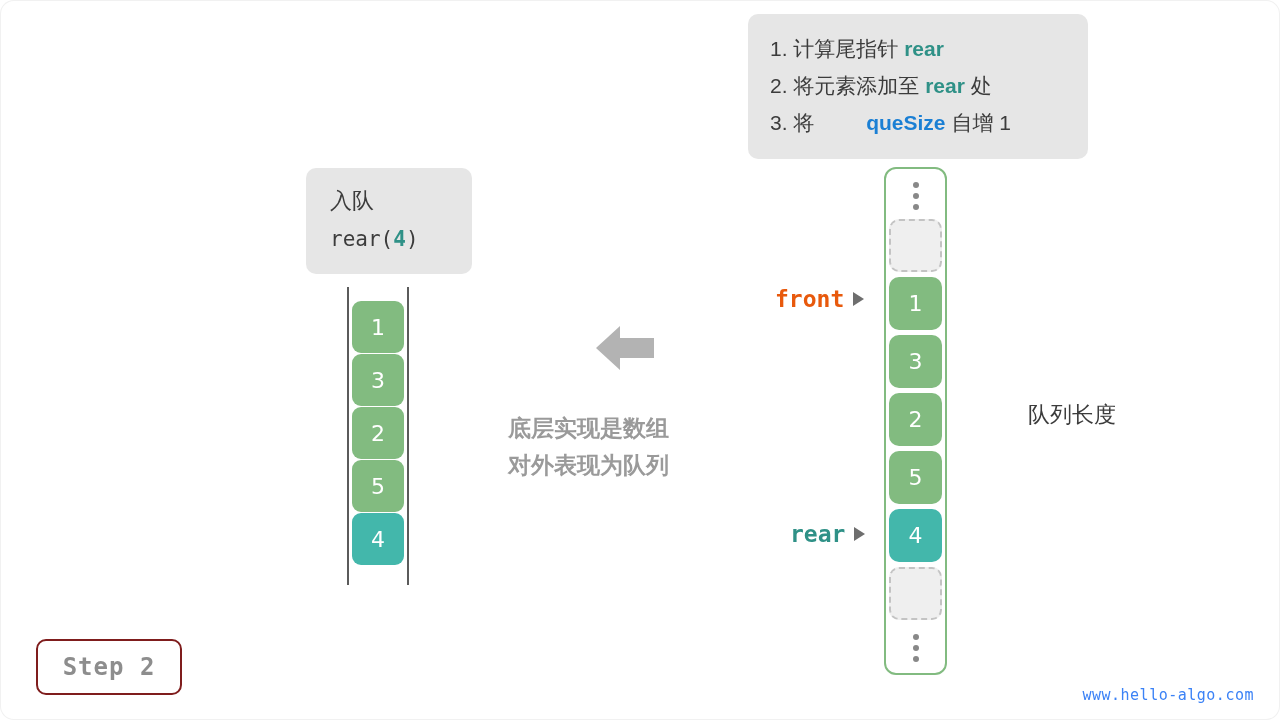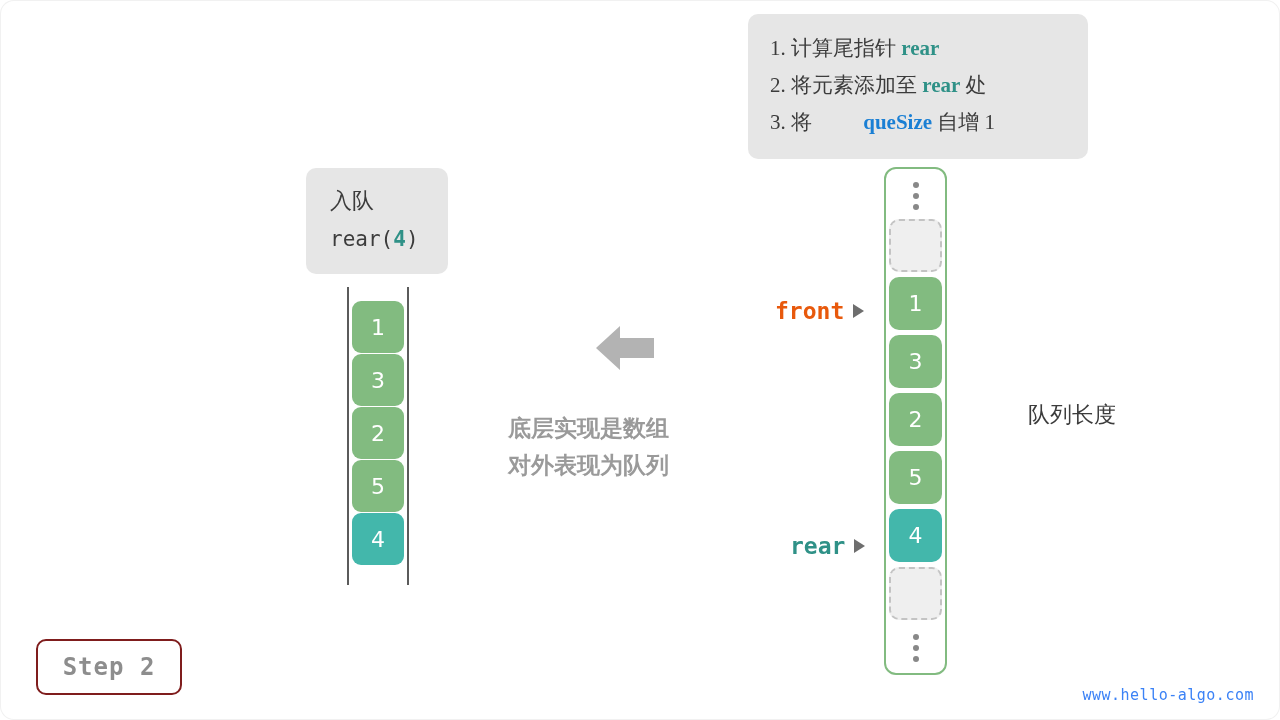--- a/index.html
+++ b/index.html
@@ -32,34 +32,34 @@
   }
 
   
   #ops-box {
     left: 748px;
     top: 14px;
     width: 340px;
     padding: 16px 22px 18px 22px;
   }
   .ops-line {
-    font-family: Liberation Serif, serif;
+    font-family: Liberation Sans, sans-serif;
     font-size: 21px;
     line-height: 37px;
     color: #3c3c3c;
     white-space: pre;
   }
   .kw-teal  { color: #2f9187; font-weight: bold; }
   .kw-blue  { color: #1a7fd4; font-weight: bold; margin-left: 46px; }
 
   
   #push-box {
     left: 306px;
     top: 168px;
-    width: 142px;
+    width: 166px;
     padding: 14px 0 16px 0;
     text-align: left;
   }
   .push-line {
     font-size: 22px;
     line-height: 38px;
     color: #3c3c3c;
     padding-left: 24px;
     white-space: pre;
   }
@@ -182,21 +182,20 @@
   
   .ptr {
     position: absolute;
     display: flex;
     align-items: center;
     gap: 9px;
     font-family: "DejaVu Sans Mono", monospace;
     font-size: 23px;
     font-weight: bold;
     white-space: pre;
-    margin-top: 12px;
   }
   .ptr .tri {
     width: 0; height: 0;
     border-top: 7px solid transparent;
     border-bottom: 7px solid transparent;
     border-left: 11px solid #6e6e6e;
   }
   #ptr-front { left: 775px; top: 286px; color: #e8590c; }
   #ptr-rear  { left: 790px; top: 521px; color: #2f9187; }
 

